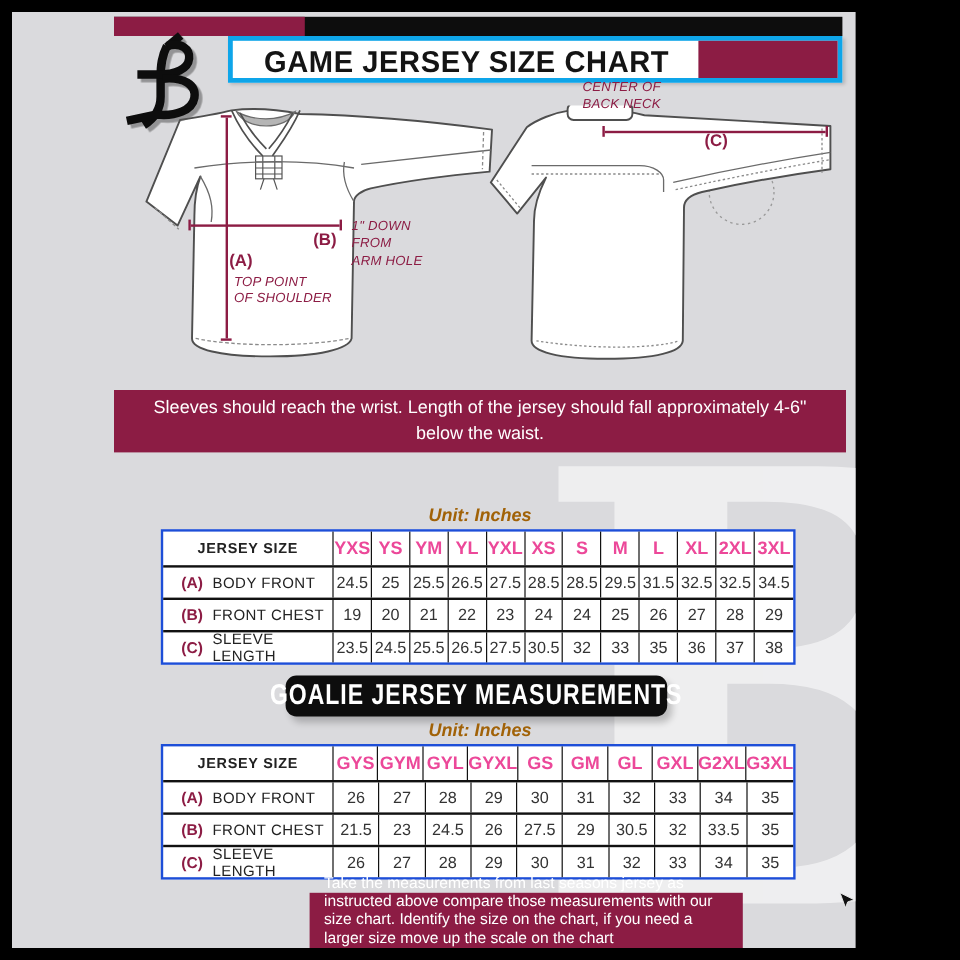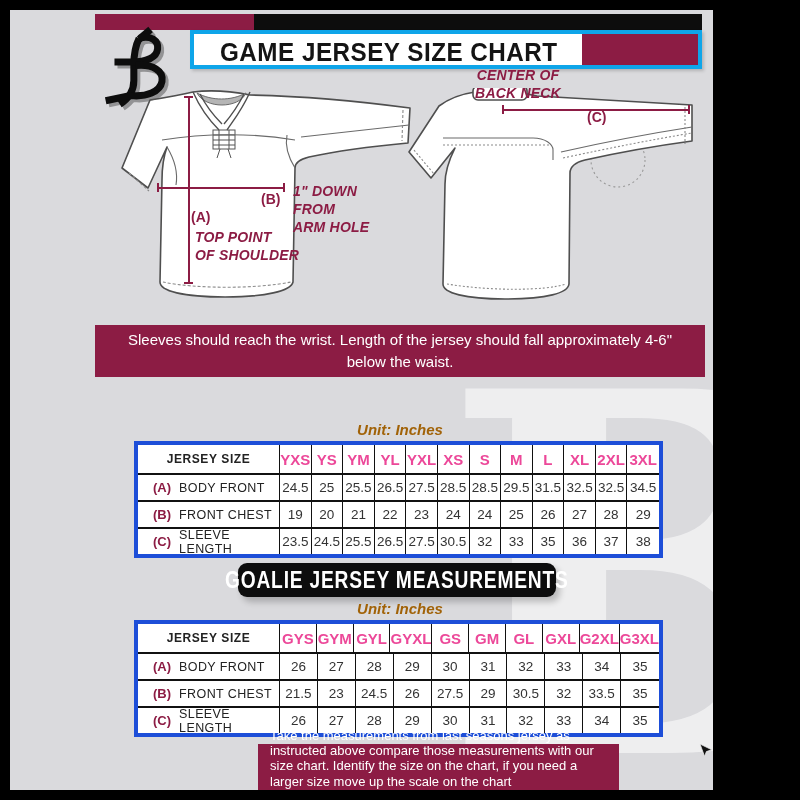--- a/index.html
+++ b/index.html
@@ -16,21 +16,21 @@
   .topbar{position:absolute;left:85px;top:4px;height:16px;width:607px;background:#0d0d0d;z-index:1;}
   .topbar .maroon{position:absolute;left:0;top:0;height:100%;width:159px;background:#8c1c44;}
   .titlebanner{position:absolute;left:180px;top:20px;width:512px;height:39px;background:#ffffff;
                border:4px solid #0ea5e9;z-index:1;box-shadow:2px 2px 3px rgba(0,0,0,.18);}
   .titlebanner .accent{position:absolute;right:0;top:0;height:100%;width:116px;background:#8c1c44;}
   .titletext{position:absolute;left:26px;top:0;line-height:37px;font-size:25px;font-weight:bold;
              color:#141414;letter-spacing:.5px;transform:scaleX(.97);transform-origin:left center;white-space:nowrap;}
   .logo{position:absolute;left:86px;top:16px;z-index:2;filter:drop-shadow(3px 3px 0 rgba(90,90,90,.55));}
 
   
-  .anno-note{position:absolute;color:#8c1c44;font-size:14px;font-weight:bold;font-style:italic;
+  .anno-note{position:absolute;color:#8c1c44;font-size:11px;font-weight:normal;font-style:italic;
              line-height:1.3;white-space:pre-line;letter-spacing:.2px;z-index:2;}
   .anno-tag{position:absolute;color:#8c1c44;font-size:14px;font-weight:bold;z-index:2;}
   .measure-h{position:absolute;height:9px;border-left:2px solid #8c1c44;border-right:2px solid #8c1c44;
              background:linear-gradient(#8c1c44,#8c1c44) 0 50%/100% 2px no-repeat;z-index:2;}
   .measure-v{position:absolute;width:9px;border-top:2px solid #8c1c44;border-bottom:2px solid #8c1c44;
              background:linear-gradient(#8c1c44,#8c1c44) 50% 0/2px 100% no-repeat;z-index:2;}
 
   
   .notice{position:absolute;left:85px;top:315px;width:610px;height:52px;background:#8c1c44;color:#fff;
           display:flex;align-items:center;justify-content:center;text-align:center;z-index:1;}
@@ -38,21 +38,21 @@
 
   
   .pill{position:absolute;left:228px;width:318px;height:34px;background:#0d0d0d;border-radius:9px;
         display:flex;align-items:center;justify-content:center;z-index:1;
         box-shadow:4px 5px 6px rgba(0,0,0,.22);}
   .pill span{color:#fff;font-size:24px;font-weight:bold;letter-spacing:1px;transform:scaleX(.8);white-space:nowrap;}
   .unit{position:absolute;left:85px;width:610px;text-align:center;font-size:15px;font-weight:bold;
         font-style:italic;color:#a16207;z-index:1;}
 
   
-  .mtable{position:absolute;left:124px;width:529px;background:#fff;border:4px solid #1d4ed8;z-index:1;}
+  .mtable{position:absolute;left:124px;width:529px;background:#fff;border:2px solid #1d4ed8;z-index:1;}
   .trow{display:grid;border-bottom:2.5px solid #111;}
   .trow:last-child{border-bottom:none;}
   .cell{border-right:1.5px solid #111;display:flex;align-items:center;justify-content:center;
         height:25px;font-size:13.5px;color:#333;font-weight:500;}
   .trow.head .cell{height:28px;}
   .cell:last-child{border-right:none;}
   .cell.colhead{font-weight:bold;font-size:15px;color:#ec4899;}
   .cell.corner{font-size:12px;font-weight:bold;color:#222;letter-spacing:.6px;}
   .cell.rowlabel{justify-content:flex-start;padding-left:15px;gap:8px;}
   .rowtag{color:#8c1c44;font-weight:bold;font-size:13px;}

